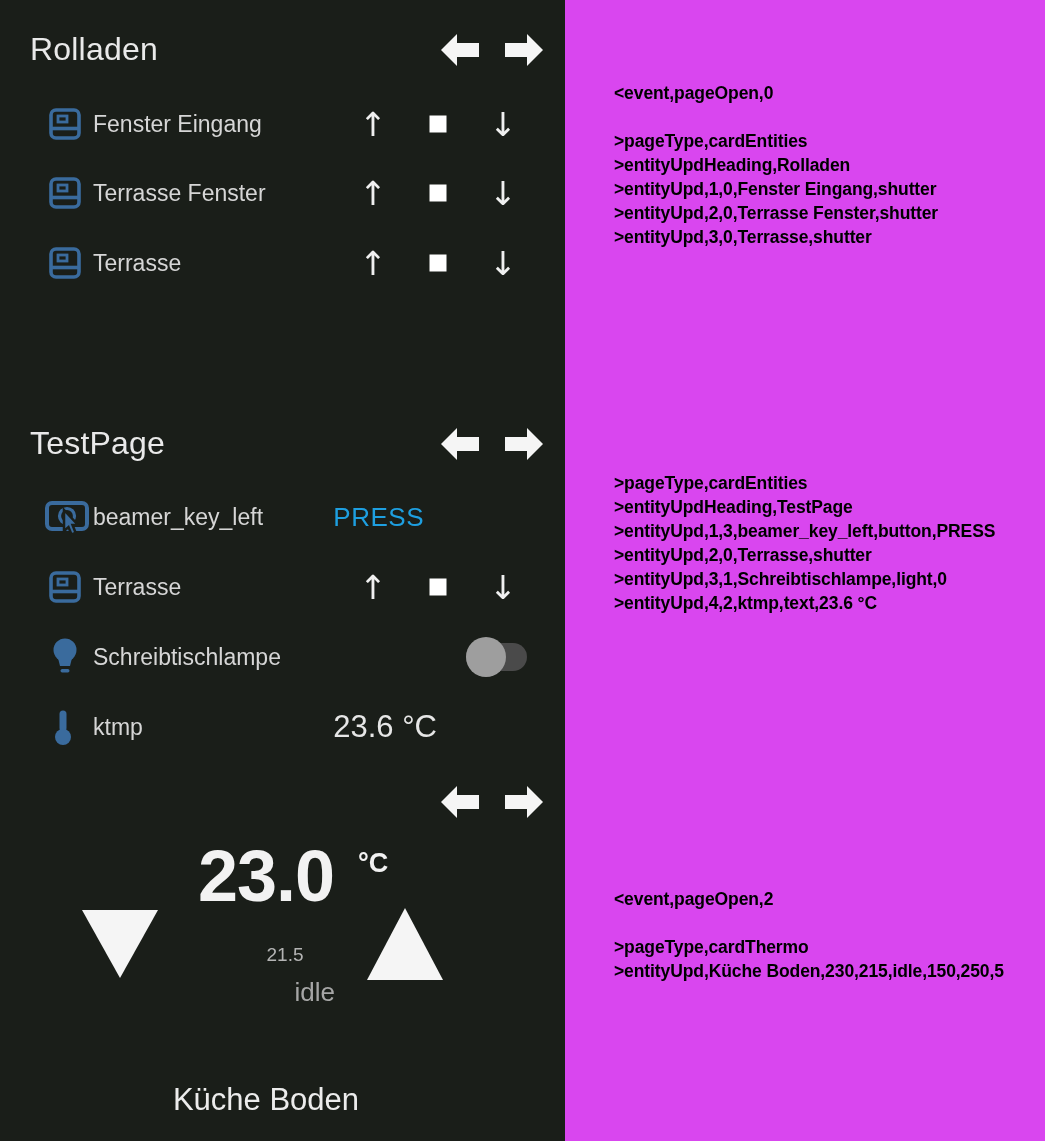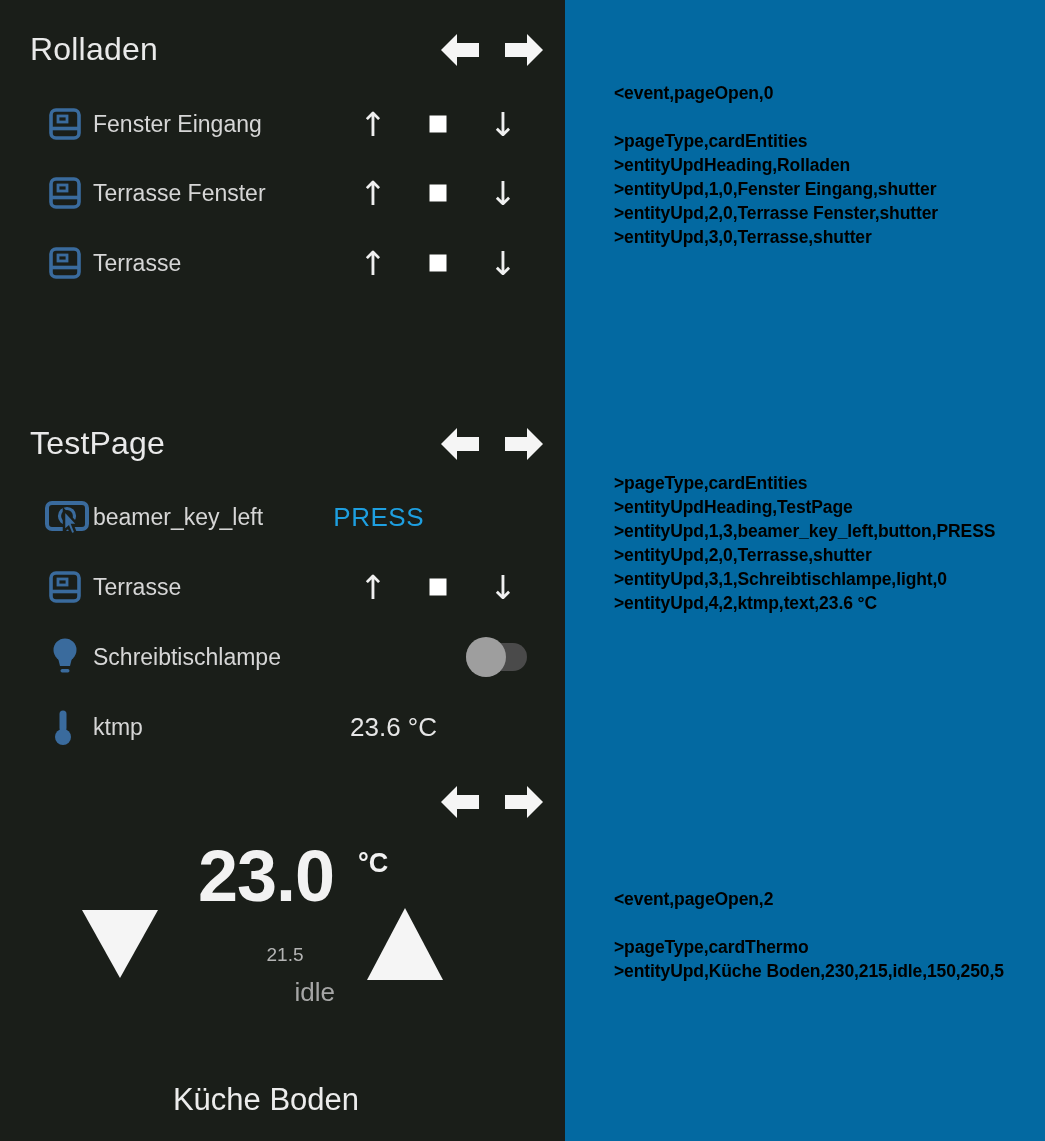--- a/index.html
+++ b/index.html
@@ -1,36 +1,36 @@
 <!DOCTYPE html>
 <html><head>
 <meta charset="utf-8">
 <style>
   * { margin:0; padding:0; box-sizing:border-box; }
   html,body { width:1045px; height:1141px; background:#ffffff; font-family:"Liberation Sans", sans-serif; }
-  #stage { position:relative; width:1045px; height:1141px; background:#0369a1; overflow:hidden; }
+  #stage { position:relative; width:1045px; height:1141px; background:#d946ef; overflow:hidden; }
 
   
   .panel { position:absolute; left:0; top:0; width:565px; height:1141px; background:#1a1e19; }
 
   .card-title { position:absolute; left:30px; font-size:32px; font-weight:400; color:#e9e9e9; letter-spacing:0.2px; }
   .nav-arrow { position:absolute; width:38px; height:32px; }
 
   .entity-row { position:absolute; left:0; width:459px; height:70px; }
   .row-icon { position:absolute; top:50%; transform:translateY(-50%); }
   .icon-at-48 { left:48px; } .icon-at-44 { left:44px; } .icon-at-47 { left:47px; } .icon-at-52 { left:52px; }
   .row-label { position:absolute; left:93px; top:50%; transform:translateY(-50%);
                font-size:23px; color:#d6d6d6; white-space:nowrap; }
   .ctl { position:absolute; top:50%; transform:translate(-50%,-50%); color:#f0f0f0;
          font-family:"DejaVu Sans", sans-serif; font-size:33px; line-height:1; cursor:default; }
   .ctl-up   { left:373px; }
   .ctl-stop { left:438px; width:17px; height:17px; background:#ffffff; }
   .ctl-down { left:503px; }
   .row-value { position:absolute; right:22px; top:50%; transform:translateY(-50%);
-               font-size:26px; color:#e6e6e6; white-space:nowrap; }
+               font-size:31px; color:#e6e6e6; white-space:nowrap; }
   .press-btn { position:absolute; right:35px; top:50%; transform:translateY(-50%);
                font-size:26px; font-weight:500; color:#1e9fe0; letter-spacing:0.5px; }
 
   .toggle { position:absolute; left:466px; top:50%; transform:translateY(-50%); width:61px; height:40px; }
   .toggle-track { position:absolute; left:0; top:6px; width:61px; height:28px; border-radius:14px; background:#4a4a4a; }
   .toggle-knob  { position:absolute; left:0; top:0; width:40px; height:40px; border-radius:50%; background:#9e9e9e; }
 
   
   .temp-current { position:absolute; left:198px; top:840px; font-size:72px; font-weight:700;
                   color:#f2f2f2; line-height:1; letter-spacing:-1px; }

